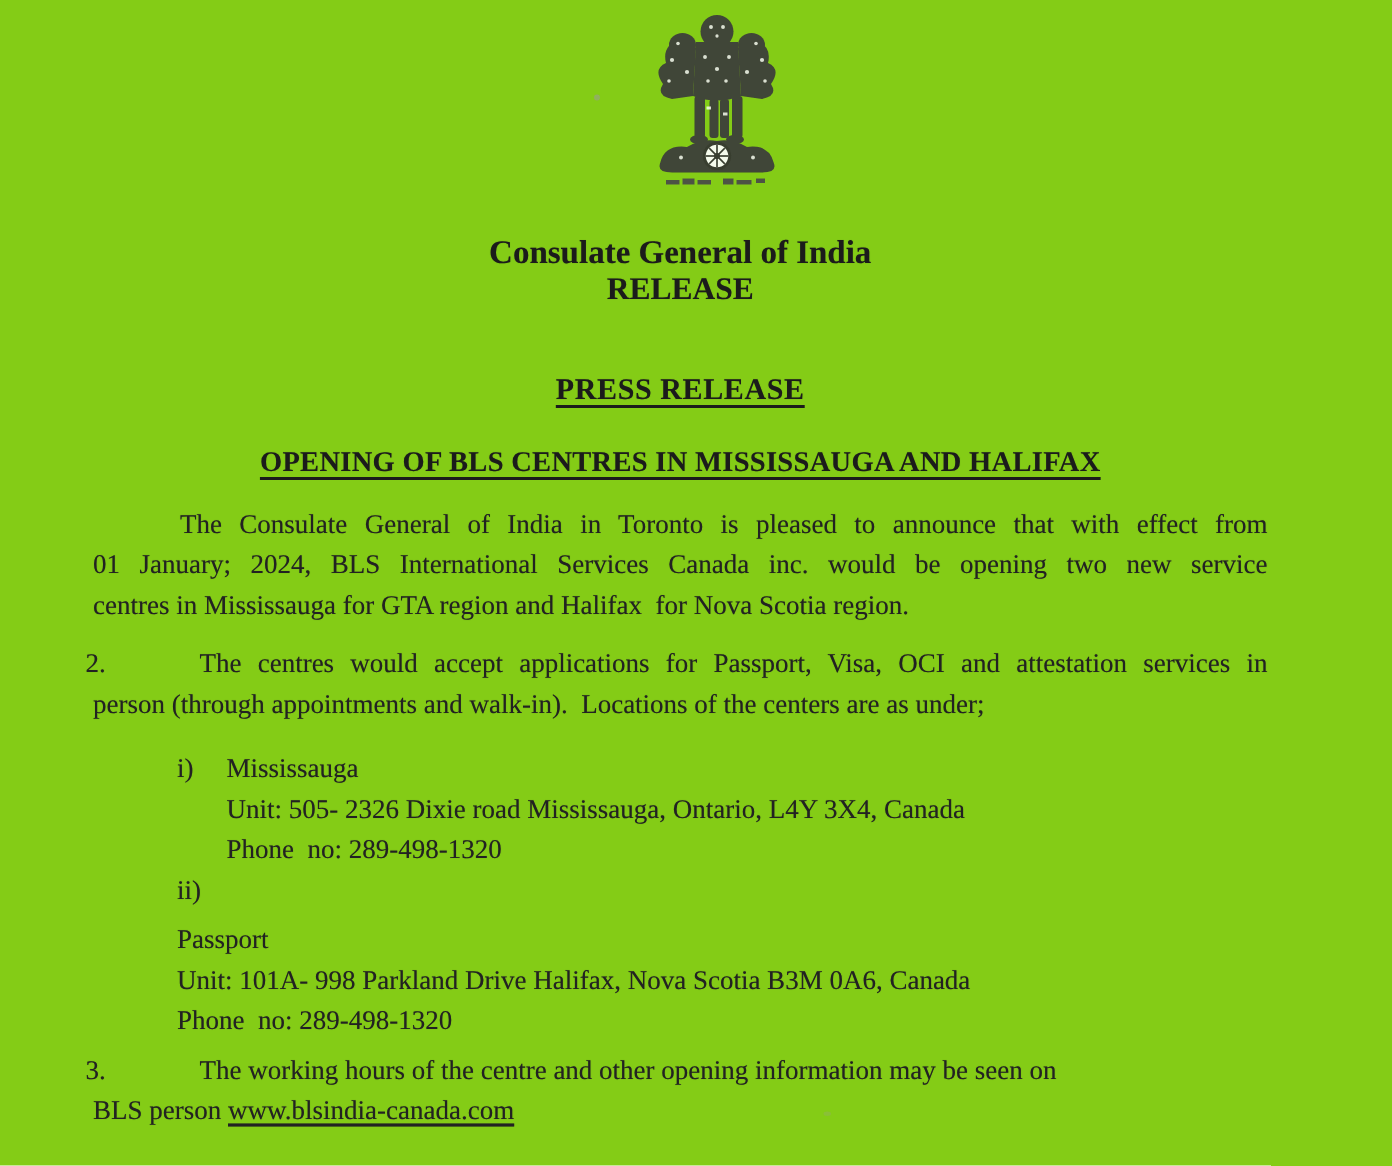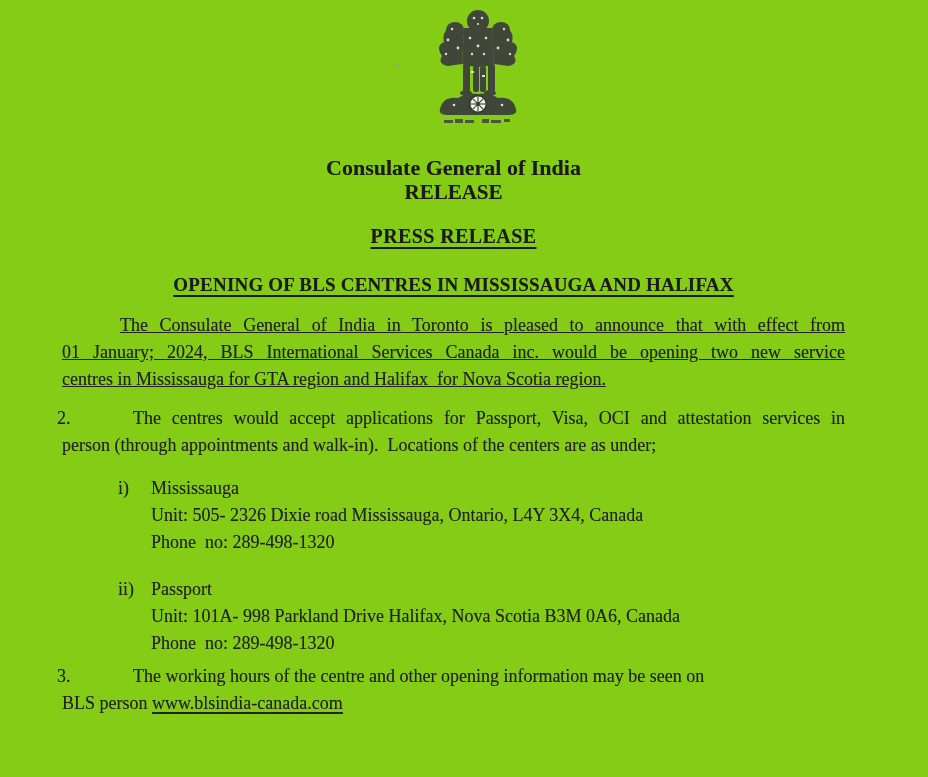--- a/index.html
+++ b/index.html
@@ -40,21 +40,21 @@
     color: #1b1b1b;
   }
   .org-city {
     text-align: center;
     font-weight: bold;
     font-size: 21px;
     line-height: 24px;
     color: #1b1b1b;
   }
   .doc-type {
-    margin-top: 20px;
+    margin-top: 44px;
     text-align: center;
     font-weight: bold;
     font-size: 20px;
     line-height: 24px;
     letter-spacing: 0.4px;
   }
   .doc-title {
     margin-top: 24px;
     text-align: center;
     font-weight: bold;
@@ -65,21 +65,21 @@
   .underlined {
     text-decoration: underline;
     text-decoration-thickness: 2px;
     text-underline-offset: 4px;
     color: #1b1b1b;
   }
   .para {
     font-size: 18px;
     line-height: 27px;
   }
-  .p1 { margin-top: 14px; text-decoration: underline; }
+  .p1 { margin-top: 14px; }
   .p2 { margin-top: 12px; }
   .p3 { margin-top: 6px; }
   .line { white-space: pre-wrap; }
   .jl {
     text-align: justify;
     text-align-last: justify;
     white-space: normal;
   }
   .firstline-indent { text-indent: 58px; }
   .num {
@@ -88,21 +88,21 @@
     margin-left: -5px;
     white-space: pre;
   }
   .loc-list { margin-top: 16px; }
   .loc {
     display: flex;
     padding-left: 56px;
     font-size: 18px;
     line-height: 27px;
   }
-  .loc + .loc { margin-top: 20px; }
+  .loc + .loc { margin-top: 0; flex-direction: column; }
   .loc-marker {
     flex: 0 0 33px;
   }
   .loc-body div { white-space: pre-wrap; }
   .doc-link {
     color: #222222;
     text-decoration: underline;
     text-decoration-thickness: 1.5px;
     text-underline-offset: 3px;
     cursor: pointer;

